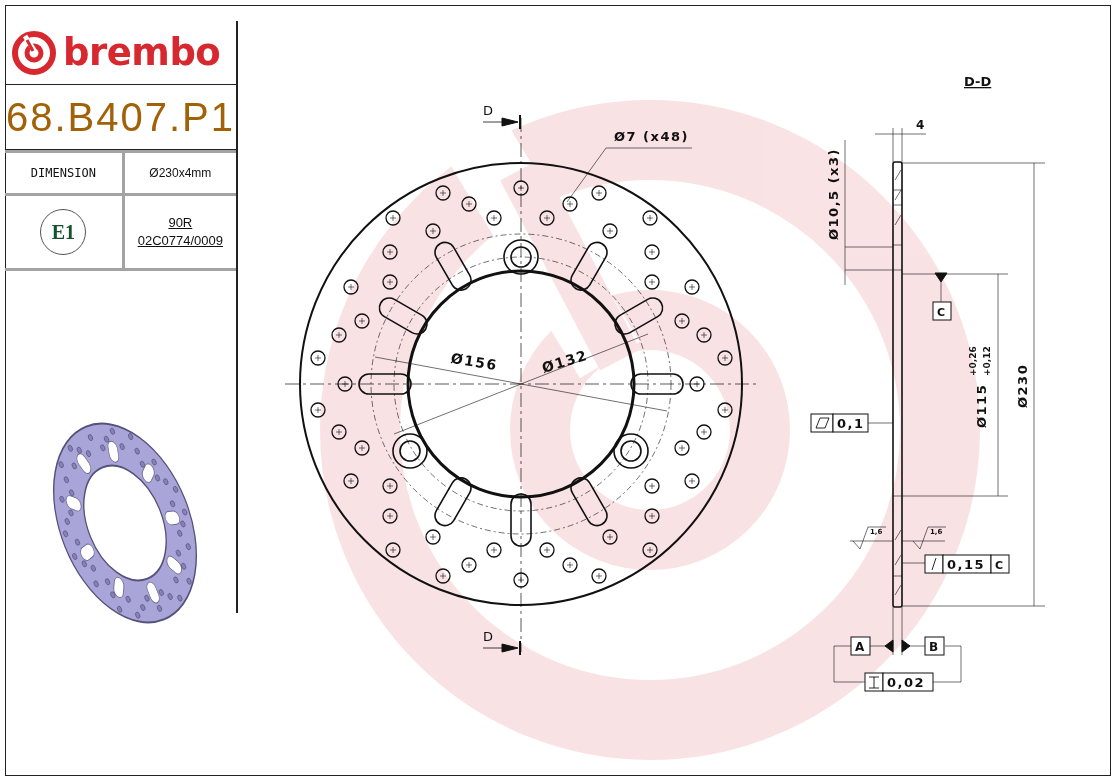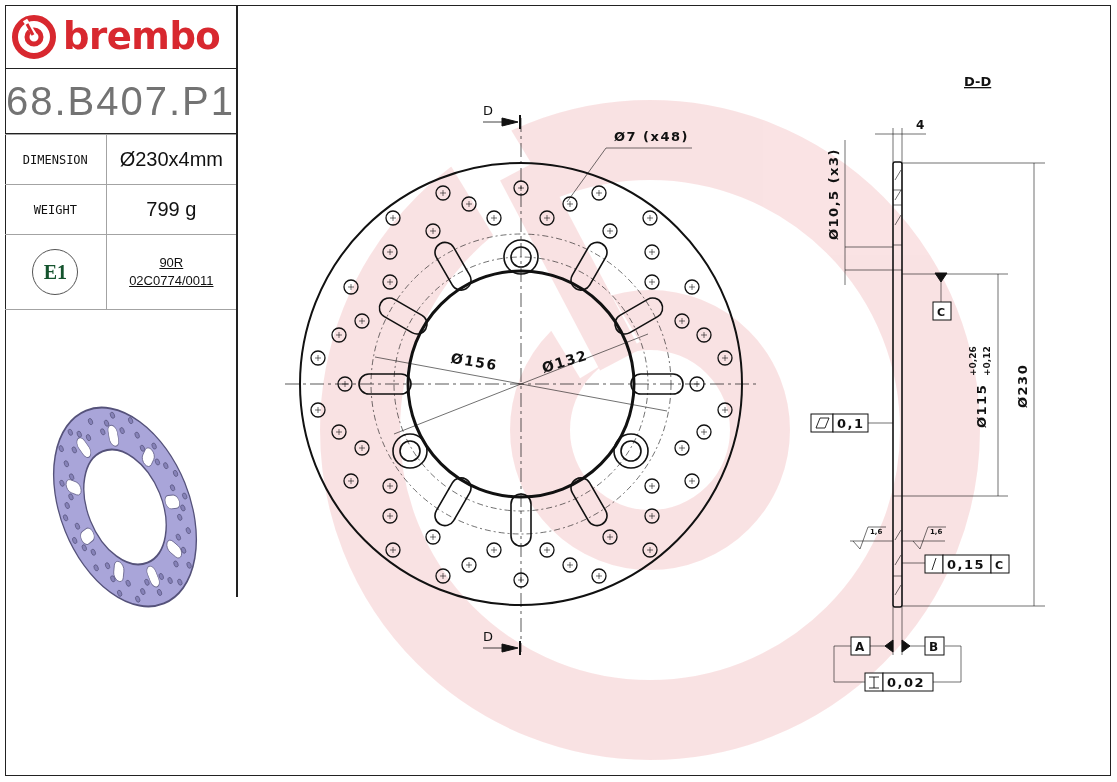--- a/index.html
+++ b/index.html
@@ -1,26 +1,26 @@
 <!DOCTYPE html>
 <html><head>
 <meta charset="utf-8">
 <style>
   html,body{margin:0;padding:0;background:#fff;}
   body{width:1117px;height:782px;position:relative;overflow:hidden;font-family:"Liberation Sans",sans-serif;}
   .sheet{position:absolute;left:5px;top:5px;width:1106px;height:771px;border:1.5px solid #222;box-sizing:border-box;}
-  .left{position:absolute;left:5px;top:5px;width:233px;height:592px;border-right:2px solid #222;box-sizing:border-box;}
+  .left{position:absolute;left:5px;top:21px;width:233px;height:592px;border-right:2px solid #222;box-sizing:border-box;}
   .logo-cell{position:absolute;left:0;top:0;width:231px;height:63px;border-bottom:1.5px solid #222;display:flex;align-items:center;}
   .logo-word{font-family:"DejaVu Sans",sans-serif;font-weight:bold;font-size:37px;color:#d8282f;letter-spacing:-0.5px;margin-left:6px;}
   .code-cell{position:absolute;left:0;top:64px;width:231px;height:64px;border-bottom:1.5px solid #222;display:flex;align-items:center;justify-content:center;}
-  .code{font-family:"Liberation Sans",sans-serif;font-size:40px;color:#737373;letter-spacing:2px;}
+  .code{font-family:"Liberation Sans",sans-serif;font-size:40px;color:#a16207;letter-spacing:2px;}
   table.spec{position:absolute;left:0;top:129px;width:231px;border-collapse:collapse;}
-  table.spec td{border:1px solid #a3a3a3;text-align:center;color:#111;padding:13px;}
+  table.spec td{border:3px solid #a3a3a3;text-align:center;color:#111;padding:13px;}
   table.spec td:first-child{border-left:none;width:114px;font-family:"DejaVu Sans Mono",monospace;font-size:12px;}
-  table.spec td:last-child{border-right:none;font-family:"Liberation Sans",sans-serif;font-size:20px;}
+  table.spec td:last-child{border-right:none;font-family:"Liberation Sans",sans-serif;font-size:12px;}
   .e1{display:inline-flex;width:44px;height:44px;border:1.5px solid #555;border-radius:50%;align-items:center;justify-content:center;font-family:"Liberation Serif",serif;font-weight:bold;font-size:20px;color:#14532d;}
   .cert{font-size:13px !important;line-height:18px;text-decoration:underline;}
   .iso{position:absolute;left:30px;top:395px;}
   .draw{position:absolute;left:0;top:0;}
   .lbl{font-family:"DejaVu Sans",sans-serif;fill:#111;}
 </style>
 </head>
 <body>
 
 <div class="sheet"></div>
@@ -37,29 +37,25 @@
   </div>
   <div class="code-cell">
     <span class="code">68.B407.P1</span>
   </div>
   <table class="spec">
     <tbody>
         <tr style="height:30px">
       <td>DIMENSION</td>
       <td>Ø230x4mm</td>
     </tr>
-    <tr style="height:30px">
-      <td>WEIGHT</td>
-      <td>799 g</td>
-    </tr>
     <tr style="height:75px">
       <td><span class="e1">E1</span></td>
       <td class="cert">
         <div>90R</div>
-        <div>02C0774/0011</div>
+        <div>02C0774/0009</div>
       </td>
     </tr>
   </tbody>
     </table>
 
   <svg class="iso" width="180" height="215" viewBox="0 0 180 215">
     <g transform="translate(90,107) rotate(-22) scale(0.62,1)">
       <circle r="104" fill="#a9a5d9" stroke="#55527a" stroke-width="2"></circle>
       <circle r="60" fill="#fff" stroke="#55527a" stroke-width="2"></circle>
       <g fill="#fff" stroke="#6a678f" stroke-width="1">

